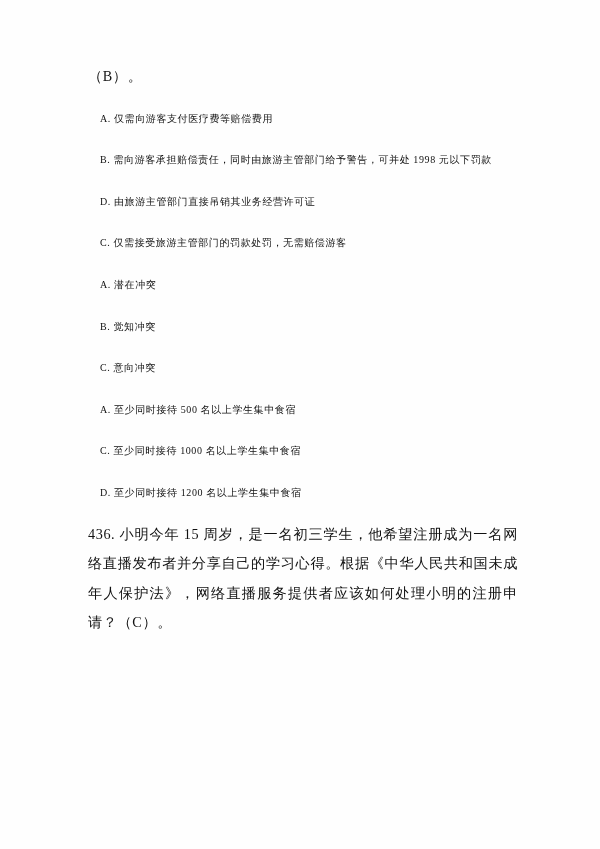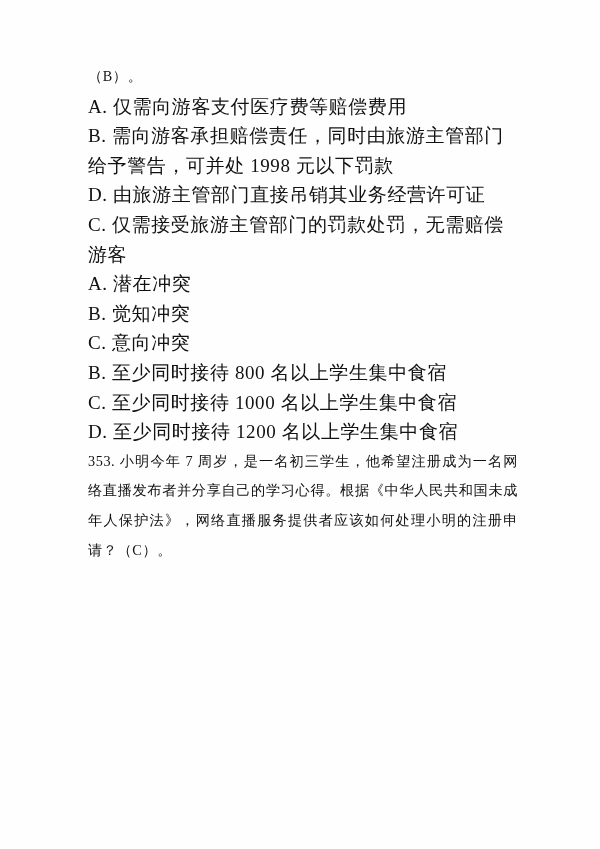--- a/index.html
+++ b/index.html
@@ -36,43 +36,43 @@
     text-align: justify;
     text-justify: inter-ideograph;
     margin: 0;
     white-space: pre-wrap;
     word-break: break-all;
   }
   .block {
     margin-bottom: 0px;
   }
   .opt {
-    font-size: 19px;
+    font-size: 10px;
     line-height: 29.6px;
     letter-spacing: 0.6px;
-    margin: 0;
+    margin: 12px;
     white-space: pre-wrap;
   }
 </style>
 </head>
 <body>
 
 <div class="page">
   <div class="content">
 
     <p class="para block">（B）。</p>
     <p class="opt">A. 仅需向游客支付医疗费等赔偿费用</p>
     <p class="opt">B. 需向游客承担赔偿责任，同时由旅游主管部门给予警告，可并处 1998 元以下罚款</p>
     <p class="opt">D. 由旅游主管部门直接吊销其业务经营许可证</p>
     <p class="opt">C. 仅需接受旅游主管部门的罚款处罚，无需赔偿游客</p>
 
     <p class="opt">A. 潜在冲突</p>
     <p class="opt">B. 觉知冲突</p>
     <p class="opt">C. 意向冲突</p>
 
-    <p class="opt">B. 至少同时接待 800 名以上学生集中食宿</p>
+    <p class="opt">A. 至少同时接待 500 名以上学生集中食宿</p>
     <p class="opt">C. 至少同时接待 1000 名以上学生集中食宿</p>
     <p class="opt">D. 至少同时接待 1200 名以上学生集中食宿</p>
 
-    <p class="para block">353. 小明今年 7 周岁，是一名初三学生，他希望注册成为一名网络直播发布者并分享自己的学习心得。根据《中华人民共和国未成年人保护法》，网络直播服务提供者应该如何处理小明的注册申请？（C）。</p>
+    <p class="para block">436. 小明今年 15 周岁，是一名初三学生，他希望注册成为一名网络直播发布者并分享自己的学习心得。根据《中华人民共和国未成年人保护法》，网络直播服务提供者应该如何处理小明的注册申请？（C）。</p>
 
   </div>
 </div>
 
 </body></html>

